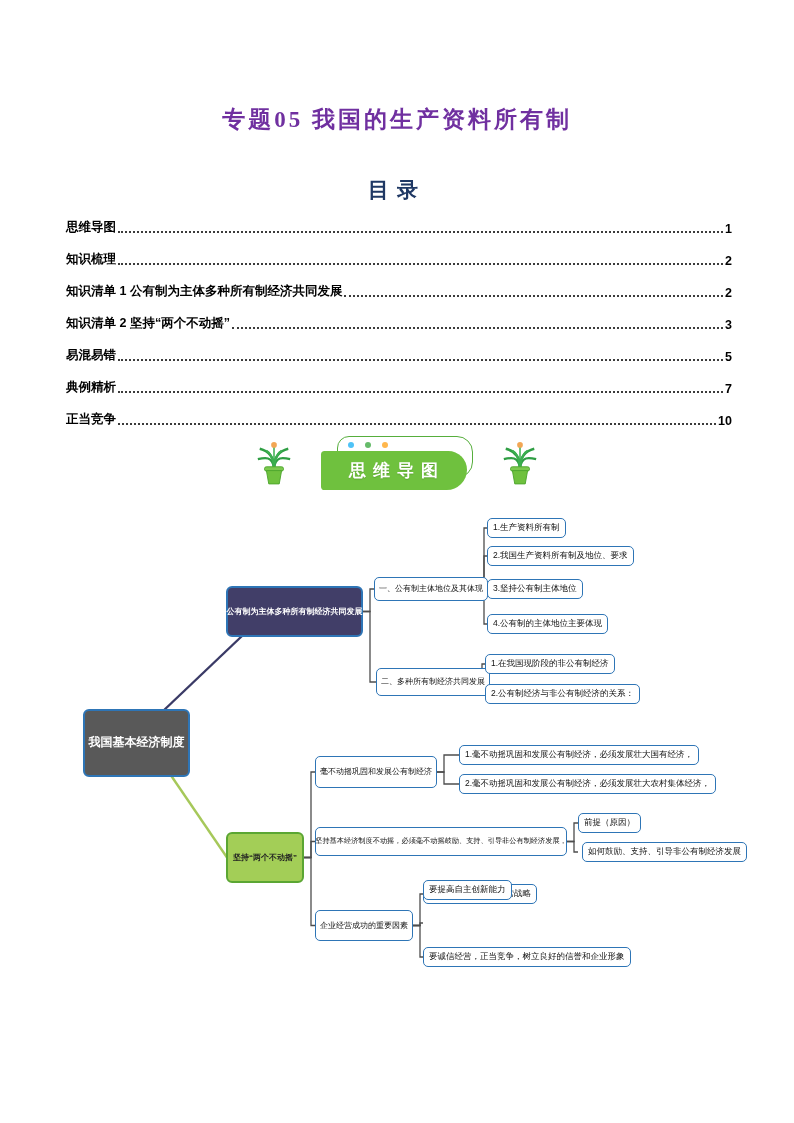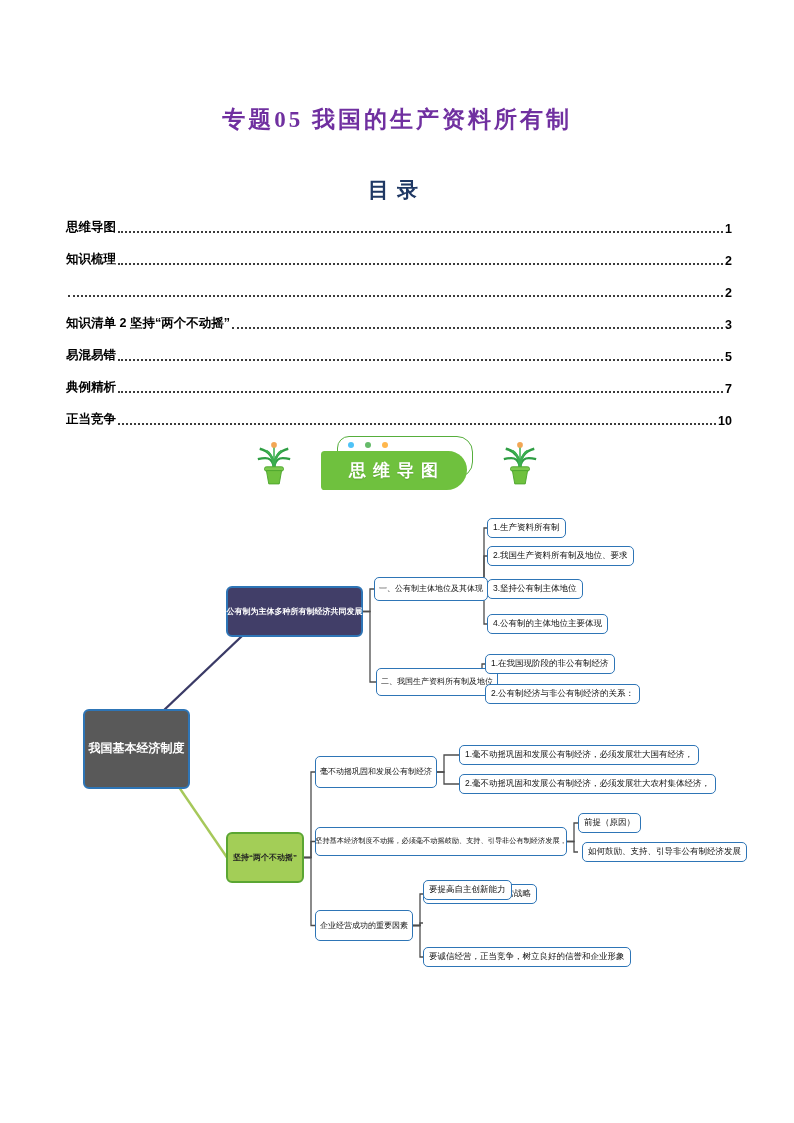--- a/index.html
+++ b/index.html
@@ -99,20 +99,21 @@
       <span class="toc-label">思维导图</span>
       <span class="toc-dots"></span>
       <span class="toc-page">1</span>
     </div>
     <div class="toc-row">
       <span class="toc-label">知识梳理</span>
       <span class="toc-dots"></span>
       <span class="toc-page">2</span>
     </div>
     <div class="toc-row">
+      <span class="toc-label">知识清单 1 公有制为主体多种所有制经济共同发展</span>
       <span class="toc-dots"></span>
       <span class="toc-page">2</span>
     </div>
     <div class="toc-row">
       <span class="toc-label">知识清单 2 坚持“两个不动摇”</span>
       <span class="toc-dots"></span>
       <span class="toc-page">3</span>
     </div>
     <div class="toc-row">
       <span class="toc-label">易混易错</span>
@@ -184,25 +185,25 @@
         <path d="M 437 772 L 444 772 L 444 755 L 459 755" stroke="#4d4d4d" stroke-width="1.3" fill="none"></path>
         <path d="M 437 772 L 444 772 L 444 784 L 459 784" stroke="#4d4d4d" stroke-width="1.3" fill="none"></path>
         <path d="M 304 857.5 L 311 857.5 L 311 841.5 L 315 841.5" stroke="#4d4d4d" stroke-width="1.3" fill="none"></path>
         <path d="M 567 841.5 L 574 841.5 L 574 823 L 578 823" stroke="#4d4d4d" stroke-width="1.3" fill="none"></path>
         <path d="M 567 841.5 L 574 841.5 L 574 852 L 578 852" stroke="#4d4d4d" stroke-width="1.3" fill="none"></path>
         <path d="M 304 857.5 L 311 857.5 L 311 925.5 L 315 925.5" stroke="#4d4d4d" stroke-width="1.3" fill="none"></path>
         <path d="M 413 925.5 L 420 925.5 L 420 894 L 423 894" stroke="#4d4d4d" stroke-width="1.3" fill="none"></path>
         <path d="M 413 925.5 L 420 925.5 L 420 923 L 423 923" stroke="#4d4d4d" stroke-width="1.3" fill="none"></path>
         <path d="M 413 925.5 L 420 925.5 L 420 957 L 423 957" stroke="#4d4d4d" stroke-width="1.3" fill="none"></path>
       </svg>
-  <div class="node root" style="left: 83px; top: 709px; width: 107px; height: 80px;">我国基本经济制度</div>
+  <div class="node root" style="left: 83px; top: 709px; width: 107px; height: 68px;">我国基本经济制度</div>
       <div class="node dark" style="left: 226px; top: 586px; width: 137px; height: 51px;">公有制为主体多种所有制经济共同发展</div>
       <div class="node green" style="left: 226px; top: 832px; width: 78px; height: 51px;">坚持“两个不动摇”</div>
       <div class="node sub" style="left: 374px; top: 577px; height: 24px;">一、公有制主体地位及其体现</div>
-      <div class="node sub" style="left: 376px; top: 668px; height: 28px;">二、我国生产资料所有制及地位</div>
+      <div class="node sub" style="left: 376px; top: 668px; height: 28px;">二、多种所有制经济共同发展</div>
       <div class="node leaf" style="left: 487px; top: 518px;">1.生产资料所有制</div>
       <div class="node leaf" style="left: 487px; top: 546px;">2.我国生产资料所有制及地位、要求</div>
       <div class="node leaf" style="left: 487px; top: 579px;">3.坚持公有制主体地位</div>
       <div class="node leaf" style="left: 487px; top: 614px;">4.公有制的主体地位主要体现</div>
       <div class="node leaf" style="left: 485px; top: 654px;">1.在我国现阶段的非公有制经济</div>
       <div class="node leaf" style="left: 485px; top: 684px;">2.公有制经济与非公有制经济的关系：</div>
       <div class="node sub" style="left: 315px; top: 756px; height: 32px;">毫不动摇巩固和发展公有制经济</div>
       <div class="node leaf" style="left: 459px; top: 745px;">1.毫不动摇巩固和发展公有制经济，必须发展壮大国有经济，</div>
       <div class="node leaf" style="left: 459px; top: 774px;">2.毫不动摇巩固和发展公有制经济，必须发展壮大农村集体经济，</div>
       <div class="node subwide" style="left: 315px; top: 827px; width: 252px; height: 29px;">坚持基本经济制度不动摇，必须毫不动摇鼓励、支持、引导非公有制经济发展，</div>

